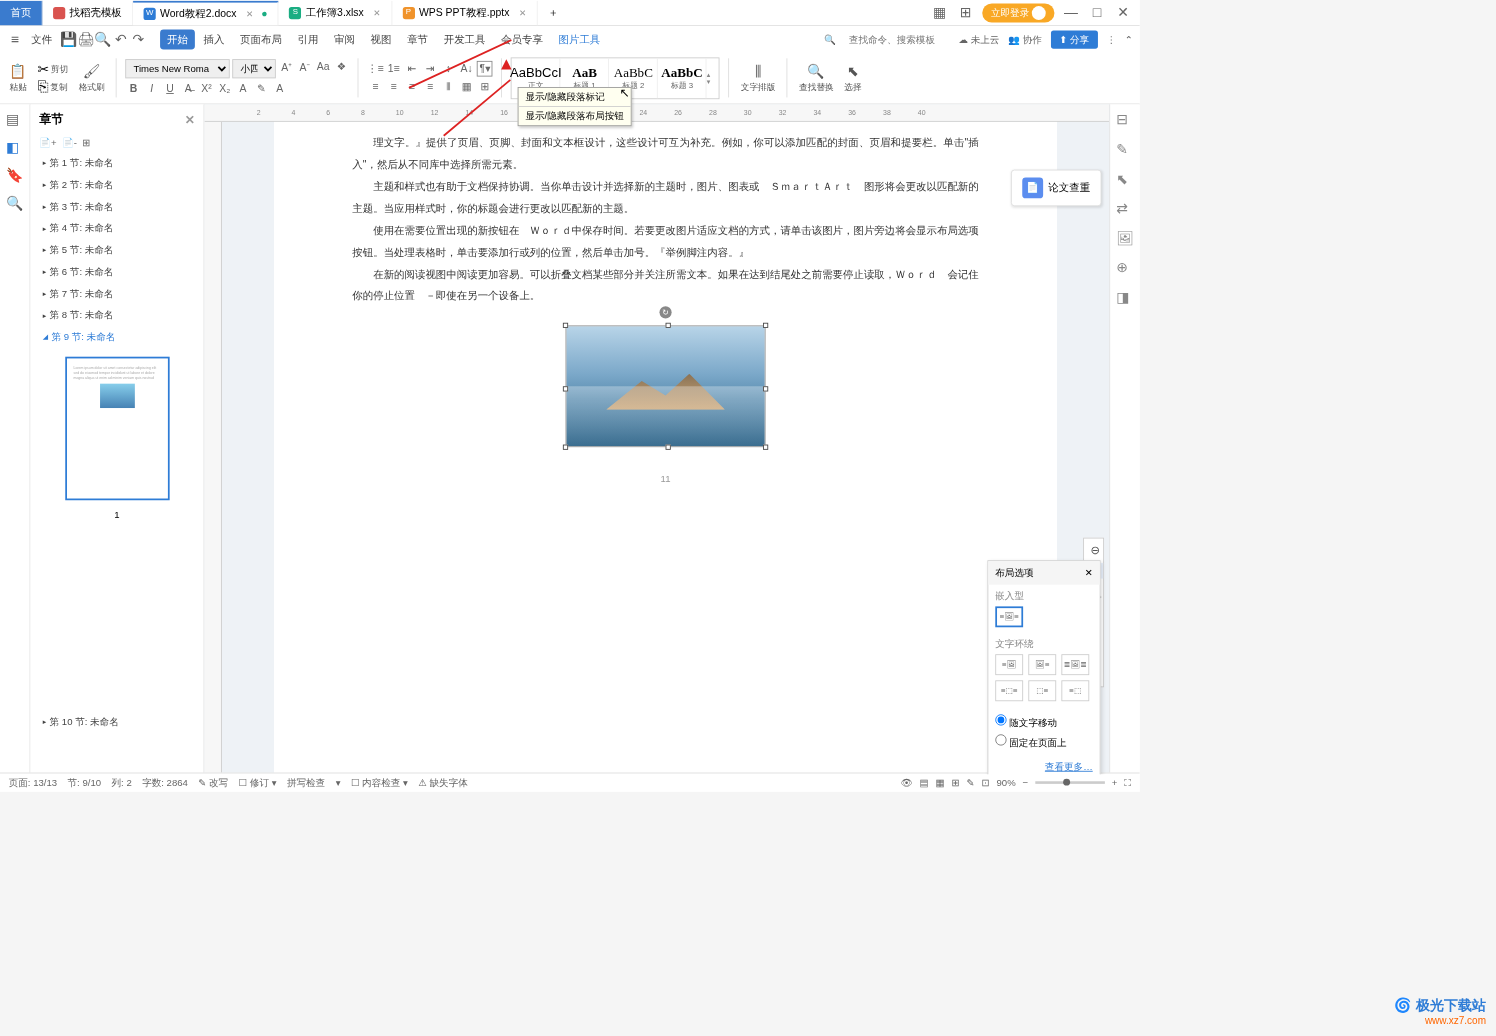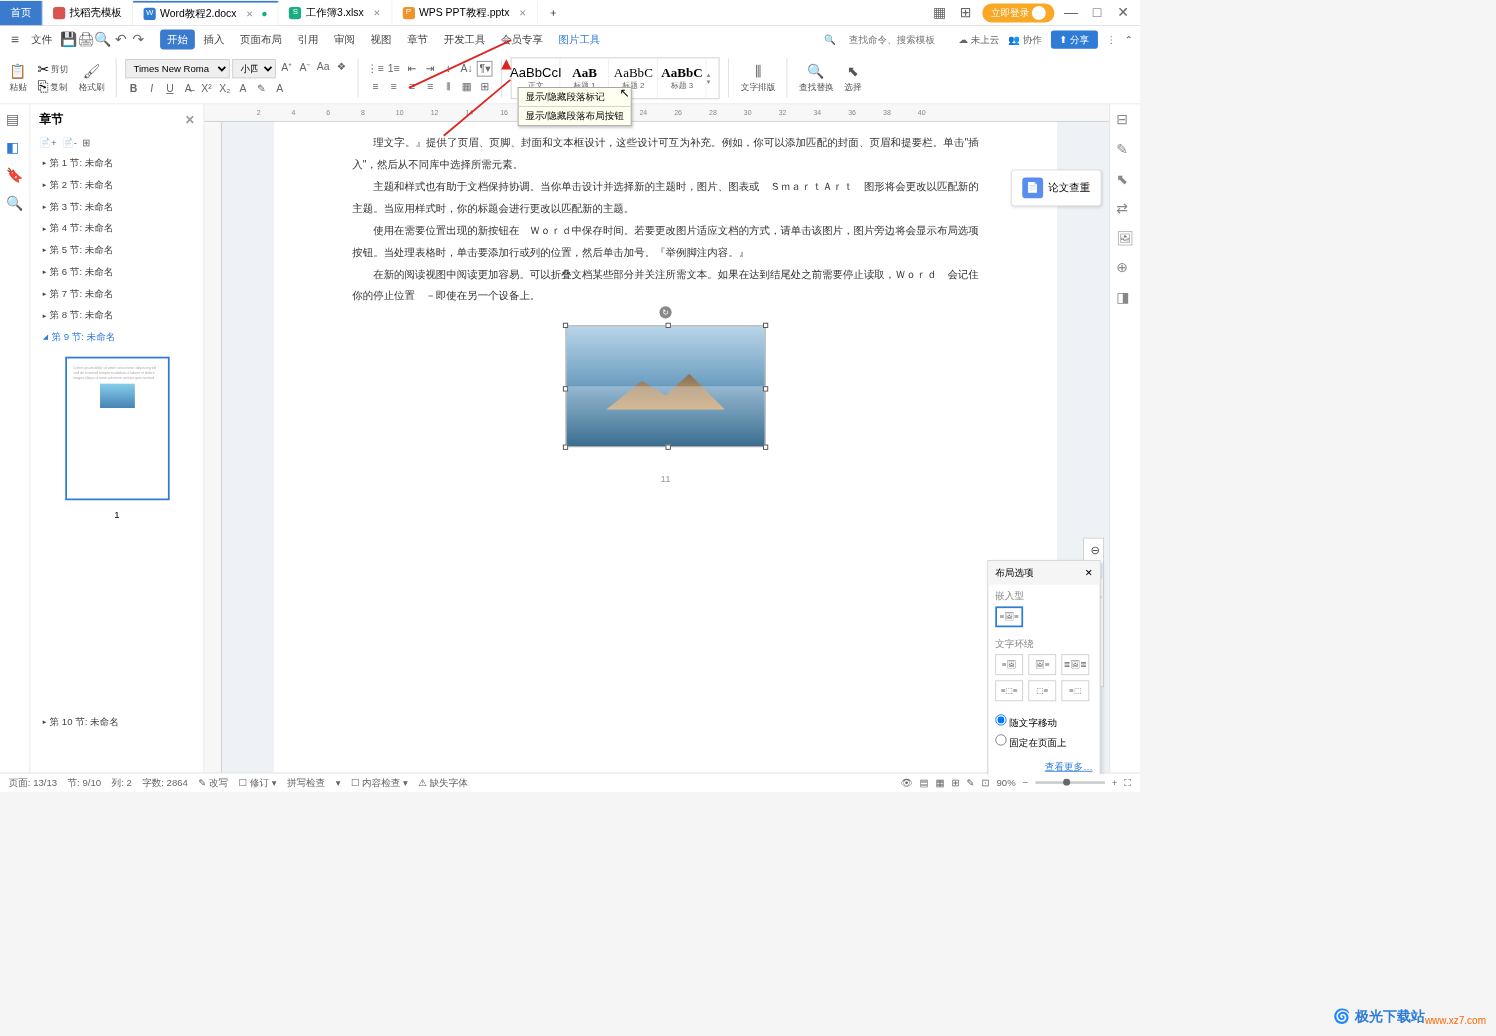--- a/index.html
+++ b/index.html
@@ -109,21 +109,21 @@
 .check-dup { position: absolute; right: 44px; top: 195px; background: #fff; border: 1px solid #ddd; border-radius: 4px; padding: 8px 12px; font-size: 12px; display: flex; align-items: center; gap: 6px; box-shadow: 1px 1px 3px rgba(0,0,0,0.1); }
 .check-dup .cd-icon { width: 24px; height: 24px; background: #5b8def; border-radius: 4px; color: #fff; display: flex; align-items: center; justify-content: center; }
 
 
 .statusbar { position: absolute; bottom: 0; left: 0; right: 0; height: 22px; background: #fff; border-top: 1px solid #ddd; display: flex; align-items: center; padding: 0 10px; font-size: 11px; color: #666; gap: 12px; }
 .statusbar .sb-right { margin-left: auto; display: flex; align-items: center; gap: 8px; }
 .zoom-slider { width: 80px; height: 3px; background: #ccc; position: relative; }
 .zoom-slider .zknob { width: 8px; height: 8px; background: #666; border-radius: 50%; position: absolute; top: -3px; left: 40%; }
 
 
-.watermark { position: absolute; bottom: 10px; right: 10px; font-size: 12px; color: #2e7cd6; z-index: 200; display: flex; flex-direction: row; align-items: flex-end; }
+.watermark { position: absolute; bottom: 10px; right: 10px; font-size: 12px; color: #2e7cd6; z-index: 200; display: flex; flex-direction: column; align-items: flex-end; }
 .watermark .wm-logo { font-weight: bold; font-size: 14px; }
 .watermark .wm-url { font-size: 10px; color: #f60; }
 </style>
 </head>
 <body>
 
 <div class="wrapper">
 
 <div class="titlebar">
   <div class="tab home">首页</div>

